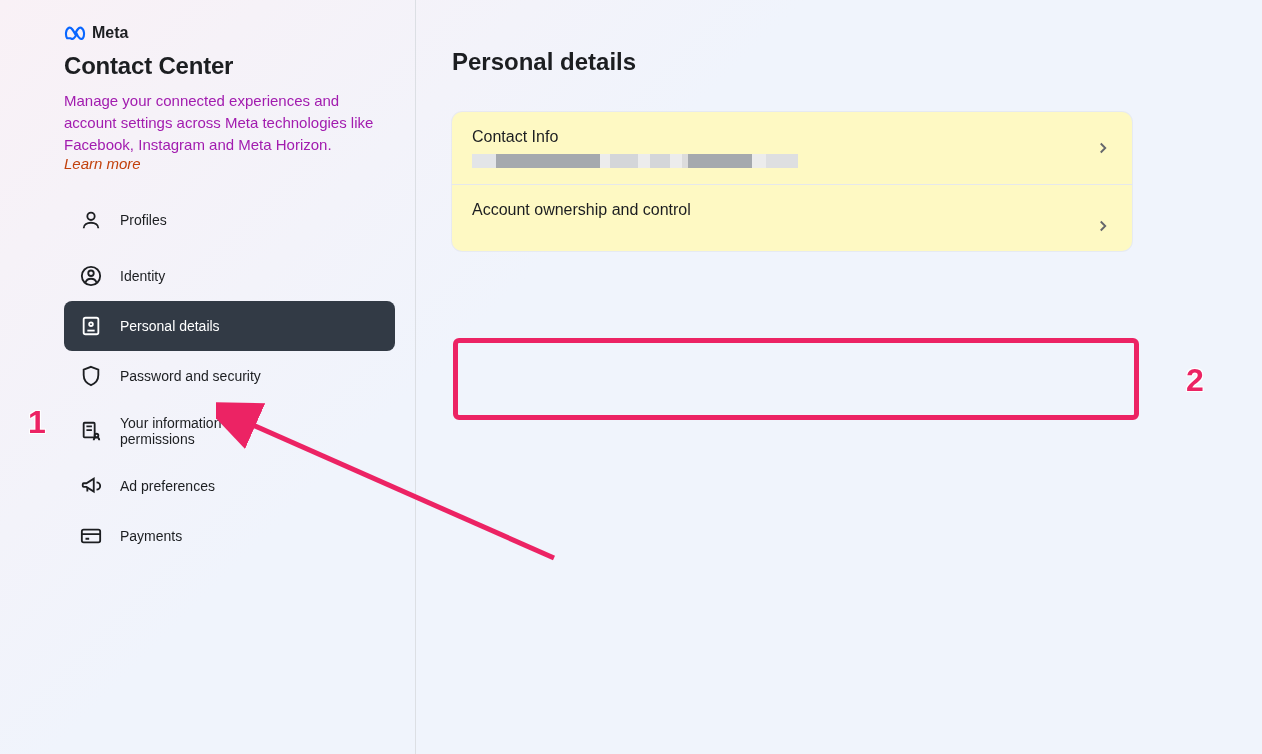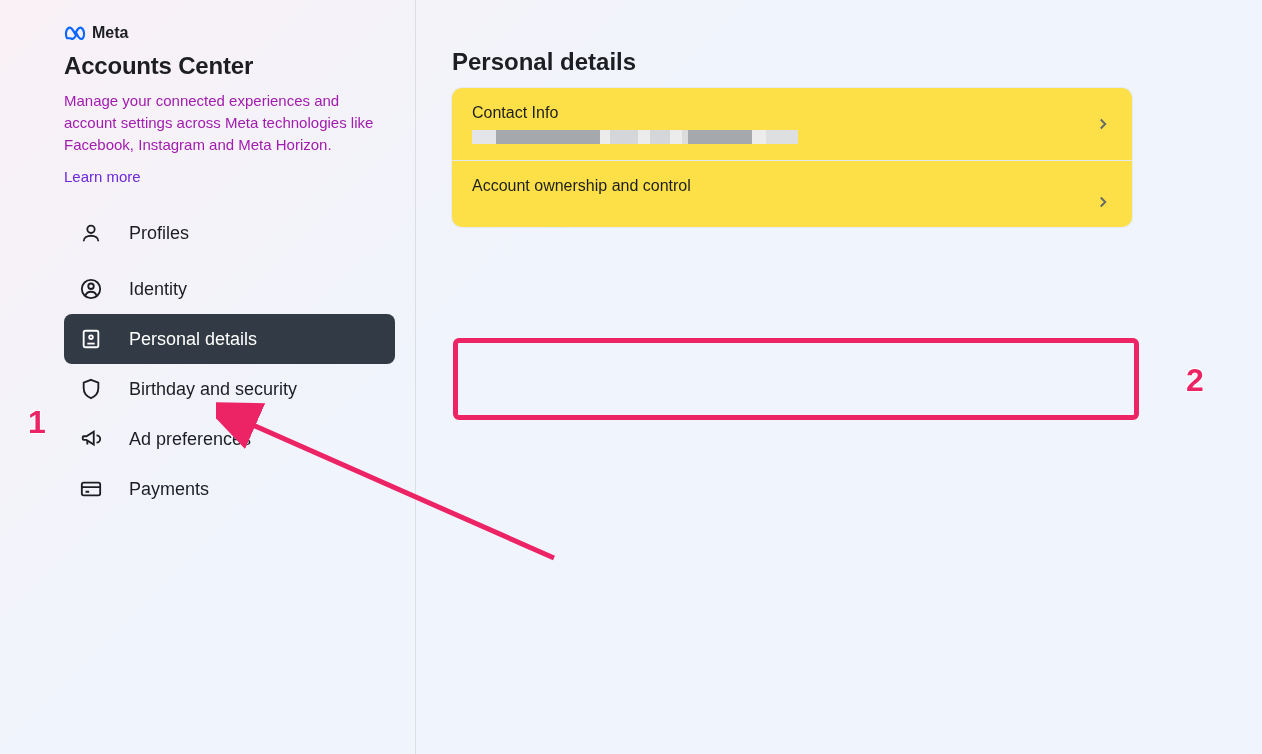--- a/index.html
+++ b/index.html
@@ -14,40 +14,40 @@
   .container { display: flex; height: 100%; }
   .sidebar {
     width: 416px;
     padding: 22px 20px 20px 64px;
     border-right: 1px solid #dcdfe4;
   }
   .brand { display: flex; align-items: center; gap: 6px; margin-bottom: 8px; text-align: right; }
   .brand-name { font-weight: 600; font-size: 16px; color: #1c1e21; }
   .sidebar h1 { font-size: 24px; font-weight: 700; margin-bottom: 10px; letter-spacing: -0.2px; }
   .sidebar-desc { font-size: 15px; color: #a21caf; line-height: 1.45; }
-  .learn-more { color: #6d28d9; text-decoration: none; font-size: 15px; display: inline-block; margin-top: 13px; }
+  .learn-more { color: #c2410c; text-decoration: none; font-size: 15px; display: inline-block; margin-top: 0; font-style: italic; }
   .nav-group { margin-top: 22px; }
   .nav-item {
-    display: flex; align-items: center; gap: 27px;
+    display: flex; align-items: center; gap: 18px;
     padding: 14px 16px; border-radius: 8px; cursor: pointer;
-    font-size: 18px; color: #1c1e21; font-weight: 500;
+    font-size: 14px; color: #1c1e21; font-weight: 500;
   }
   .nav-item.active { background: #323a45; color: #fff; }
   .nav-item.active svg { stroke: #fff; fill: none; }
   .section-heading { font-size: 17px; font-weight: 700; margin: 20px 0 10px 2px; }
   .icon { width: 22px; height: 22px; flex-shrink: 0; display:flex; align-items:center; justify-content:center; }
   .main {
     flex: 1; padding: 48px 36px 36px 36px;
     position: relative;
   }
   .main h2 { font-size: 24px; font-weight: 700; margin-bottom: 10px; }
   .main-desc { font-size: 15px; color: #5a5a5a; line-height: 1.45; max-width: 680px; }
   .card-stack {
-    margin-top: 12px; width: 680px;
-    background: #fde047; border-radius: 10px; overflow: visible;
+    margin-top: 36px; width: 680px;
+    background: #fef9c3; border-radius: 10px; overflow: visible;
     box-shadow: 0 0 0 1px rgba(0,0,0,0.04);
   }
   .row {
     display: flex; align-items: center; justify-content: space-between;
     padding: 16px 20px; border-bottom: 1px solid #e6e8eb;
     cursor: pointer;
   }
   .row:last-child { border-bottom: none; }
   .row-text { flex: 1; min-width: 0; }
   .row-title { font-size: 16px; font-weight: 500; color: #1c1e21; }
@@ -93,21 +93,21 @@
 
   <aside class="sidebar">
     <div class="brand">
       <span class="icon">
         <svg width="22" height="14" viewBox="0 0 24 16">
             <path d="M3 14C1 11 1 4 5 2c3-1 5 3 7 7 2-4 4-8 7-7 4 2 4 9 2 12-2 2-5 0-7-5-2 5-5 7-7 5z" fill="none" stroke="#0866ff" stroke-width="2.4" stroke-linecap="round"></path>
           </svg>
       </span>
       <span class="brand-name">Meta</span>
     </div>
-    <h1>Accounts Center</h1>
+    <h1>Contact Center</h1>
     <p class="sidebar-desc">Manage your connected experiences and account settings across Meta technologies like Facebook, Instagram and Meta Horizon.</p>
     <a href="#" class="learn-more">Learn more</a>
 
     <div class="nav-group">
       <div class="nav-item">
         <span class="icon">
           <svg width="22" height="22" viewBox="0 0 24 24" fill="none" stroke="#1c1e21" stroke-width="2">
               <circle cx="12" cy="8" r="4"></circle>
               <path d="M4 21c0-4 4-6 8-6s8 2 8 6"></path>
             </svg>
@@ -137,21 +137,32 @@
             </svg>
         </span>
         <span>Personal details</span>
       </div>
       <div class="nav-item">
         <span class="icon">
           <svg width="22" height="22" viewBox="0 0 24 24" fill="none" stroke="#1c1e21" stroke-width="2">
               <path d="M12 2l8 3v6c0 5-3 9-8 11-5-2-8-6-8-11V5l8-3z"></path>
             </svg>
         </span>
-        <span>Birthday and security</span>
+        <span>Password and security</span>
+      </div>
+      <div class="nav-item">
+        <span class="icon">
+          <svg width="22" height="22" viewBox="0 0 24 24" fill="none" stroke="#1c1e21" stroke-width="2">
+              <rect x="4" y="3" width="12" height="16" rx="1"></rect>
+              <path d="M7 7h6M7 11h6"></path>
+              <circle cx="18" cy="17" r="2"></circle>
+              <path d="M15 22c0-2 1.5-3 3-3s3 1 3 3"></path>
+            </svg>
+        </span>
+        <span style="max-width:180px">Your information and permissions</span>
       </div>
       <div class="nav-item">
         <span class="icon">
           <svg width="22" height="22" viewBox="0 0 24 24" fill="none" stroke="#1c1e21" stroke-width="2">
               <path d="M3 11v-1a1 1 0 011-1h3l8-5v14l-8-5H4a1 1 0 01-1-1z"></path>
               <path d="M18 8a4 4 0 010 8M8 14v4"></path>
             </svg>
         </span>
         <span>Ad preferences</span>
       </div>

